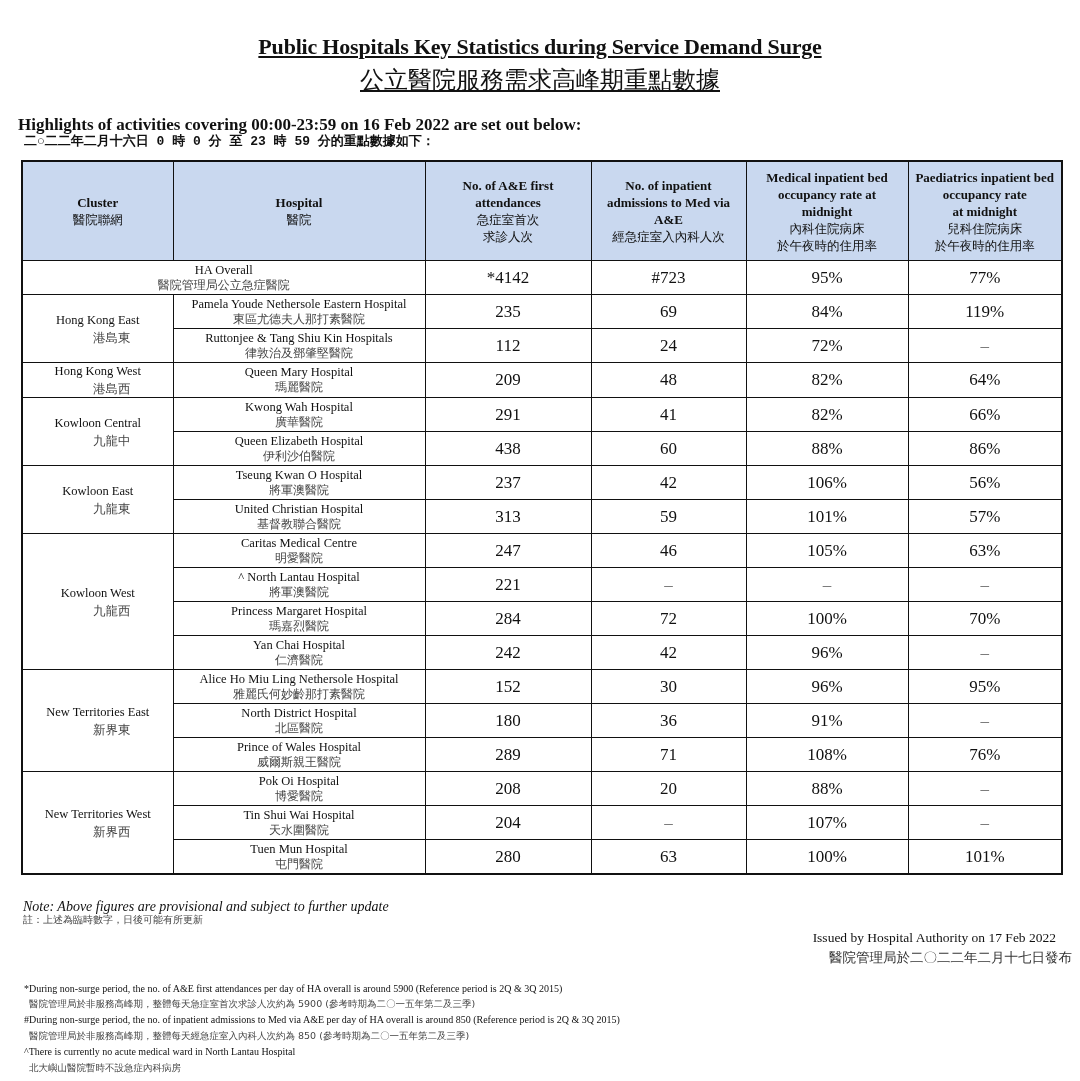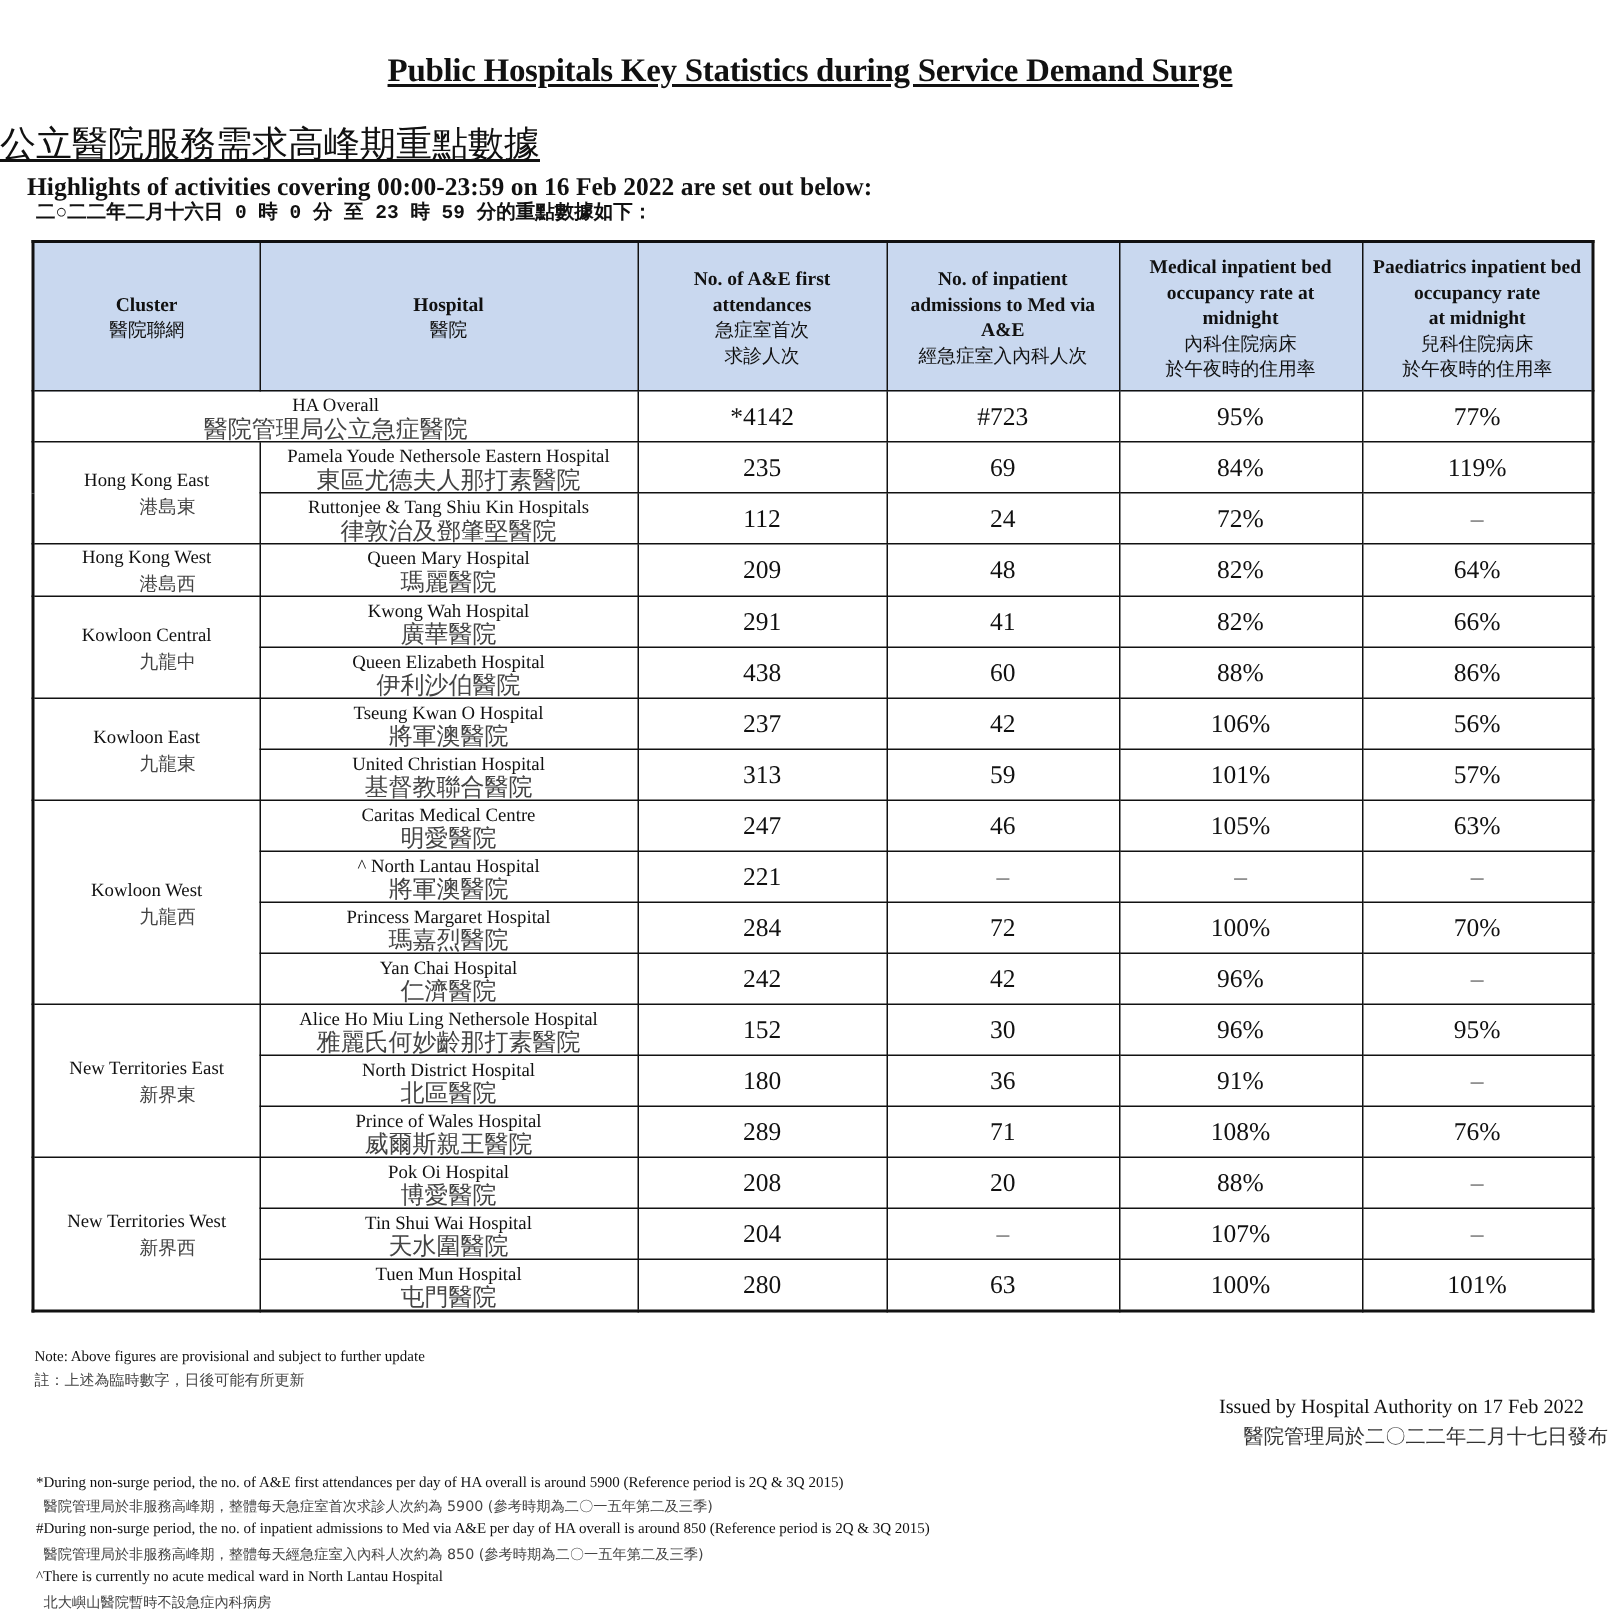--- a/index.html
+++ b/index.html
@@ -6,21 +6,21 @@
   body {
     width: 1080px; height: 1081px; position: relative; overflow: hidden;
     font-family: "Liberation Serif", "DejaVu Serif", serif; color: #111;
   }
   .title-en {
     position: absolute; left: 0; width: 1080px; top: 34px; text-align: center;
     font-size: 22px; font-weight: bold; text-decoration: underline; letter-spacing: -0.2px;
     font-family: "Liberation Serif", serif;
   }
   .title-zh {
-    position: absolute; left: 0; width: 1080px; top: 80px; 
+    position: absolute; left: 0; width: 1080px; top: 64px; text-align: center;
     font-size: 24px; text-decoration: underline;
     font-family: "DejaVu Sans", sans-serif;
   }
   .intro-en {
     position: absolute; left: 18px; top: 115px; font-size: 17px; font-weight: bold; text-align: center;
   }
   .intro-zh {
     position: absolute; left: 24px; top: 132px; font-size: 13px; font-weight: bold;
     font-family: Liberation Mono, monospace;
   }
@@ -30,26 +30,26 @@
     border: 2px solid #111;
   }
   table.stats th, table.stats td {
     border: 1.5px solid #111; text-align: center; padding: 0; vertical-align: middle;
   }
   table.stats th {
     background: #c9d8ef; font-weight: bold; font-size: 13px; line-height: 17px; height: 98px;
   }
   th .zh, td .zh { font-family: "DejaVu Sans", sans-serif; font-weight: normal; font-size: 12.5px; }
   td.hosp { height: 33px; font-size: 12.5px; line-height: 15px; vertical-align: top; padding-top: 1px; }
-  td.hosp .zh { color: #444; font-size: 16px; }
+  td.hosp .zh { color: #444; font-size: 12px; }
   td.cluster { font-size: 12.5px; line-height: 17px; }
   td.cluster .zh { color: #444; padding-left: 28px; }
   td.num { font-size: 17px; vertical-align: top; padding-top: 2px; }
   td.dash { color: #666; }
-  .note-en { position: absolute; left: 23px; top: 899px; font-size: 10px; }
+  .note-en { position: absolute; left: 23px; top: 899px; font-size: 14px; font-style: italic; }
   .note-zh { position: absolute; left: 23px; top: 913px; font-size: 10px; color: #444; font-family: "DejaVu Sans", sans-serif; }
   .issued-en { position: absolute; right: 24px; top: 930px; font-size: 13.5px; text-align: right; }
   .issued-zh { position: absolute; right: 8px; top: 949px; font-size: 13.5px; text-align: right; color: #333; font-family: "DejaVu Sans", sans-serif; }
   .fn { position: absolute; left: 24px; font-size: 10px; }
   .fn.zh { left: 29px; color: #444; font-family: "DejaVu Sans", sans-serif; font-size: 9.5px; }
 </style>
 </head>
 <body>
 
 <div class="title-en">Public Hospitals Key Statistics during Service Demand Surge</div>

